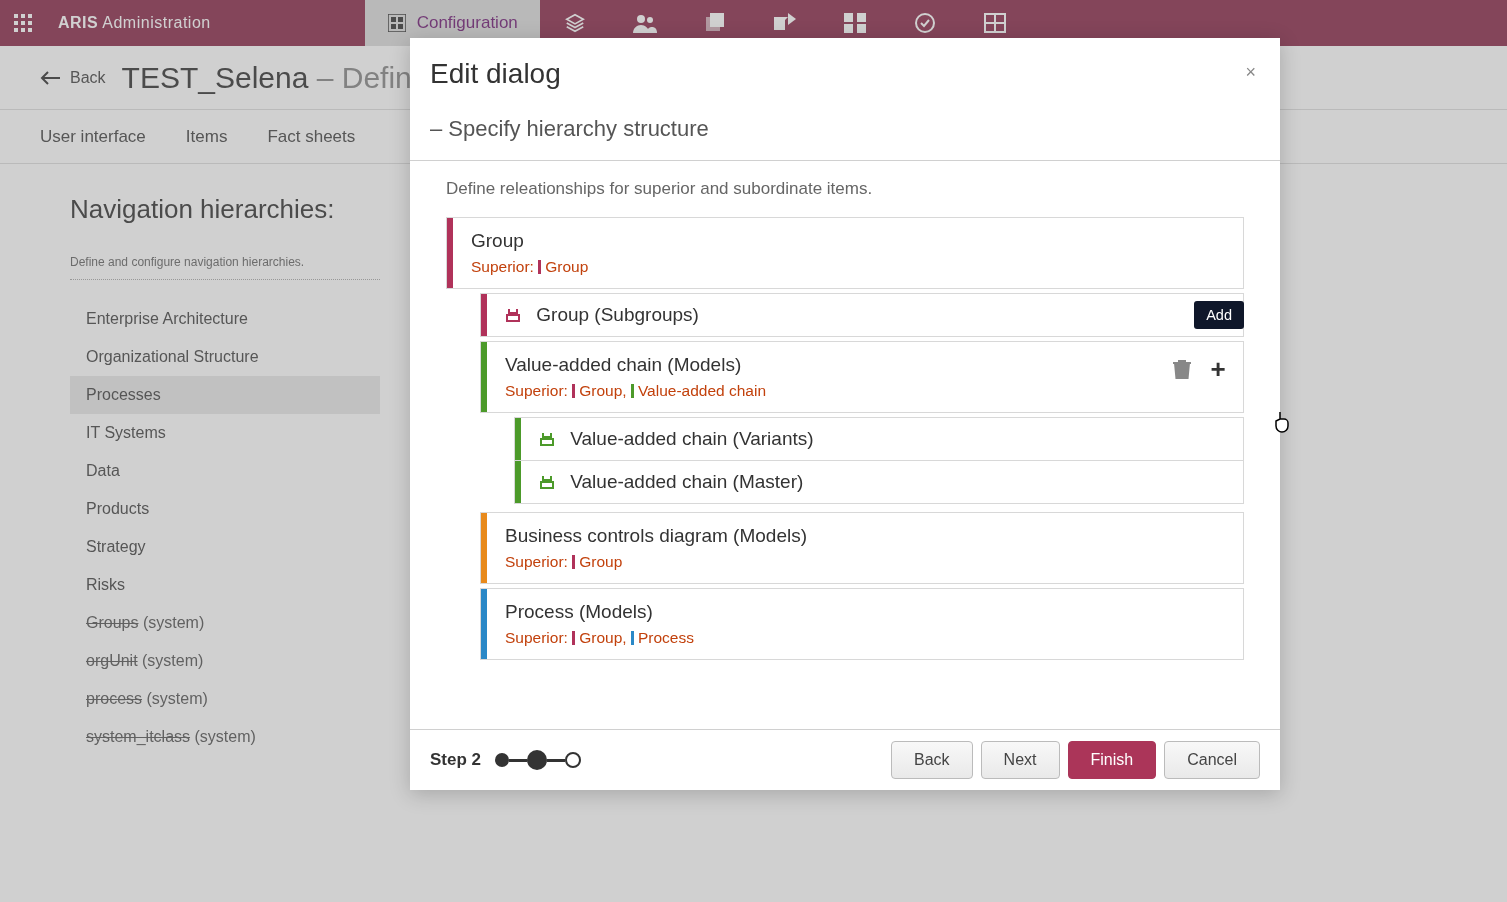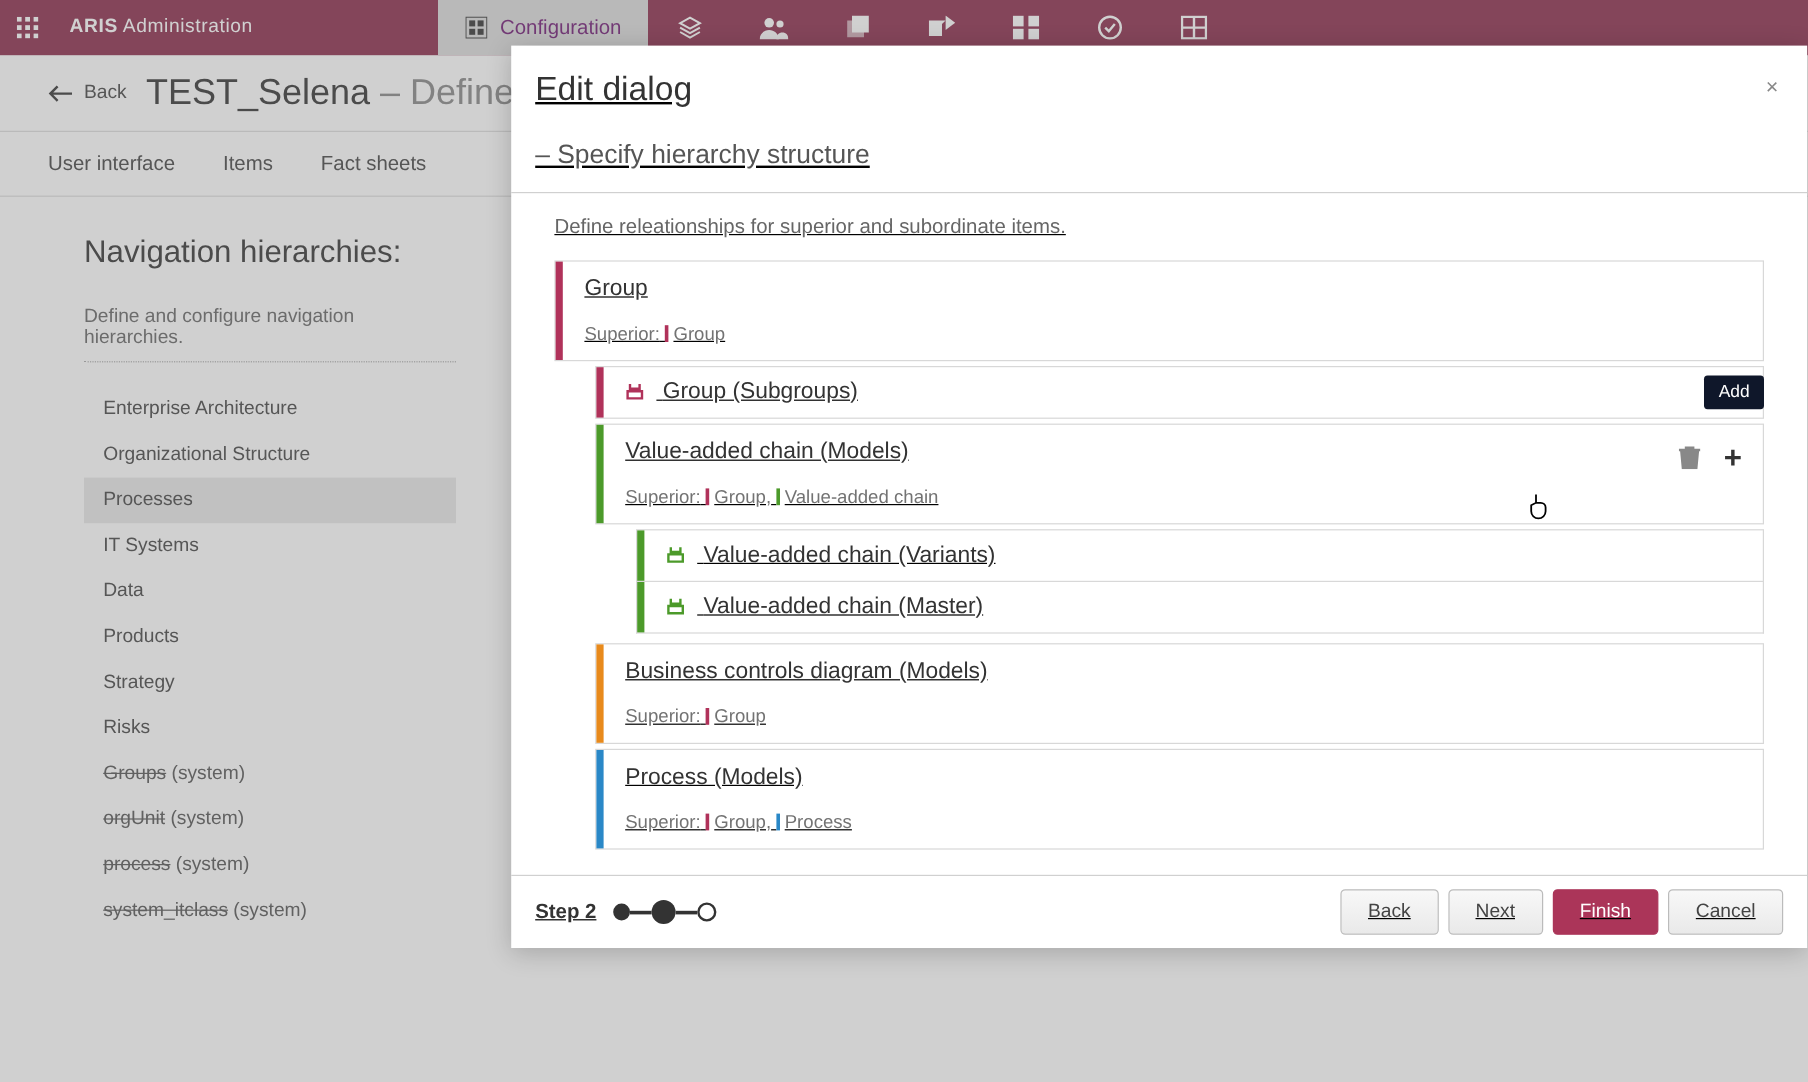--- a/index.html
+++ b/index.html
@@ -79,21 +79,21 @@
   }
   .content-wrap {
     padding: 30px 70px;
   }
   .content-wrap h2 {
     font-size: 26px; font-weight:400;
     margin-bottom: 30px;
     color: #333;
   }
   .content-wrap .hint {
-    color: #666; font-size: 16px;
+    color: #666; font-size: 12px;
     border-bottom: 1px dotted #aaa;
     padding-bottom: 10px;
     margin-bottom: 20px;
     width: 310px;
   }
   .navlist { list-style: none; width: 310px; }
   .navlist li {
     padding: 10px 16px;
     font-size: 16px;
     color: #444;
@@ -102,25 +102,24 @@
   .navlist li.system .strike { text-decoration: line-through; }
   .navlist li.system { color: #555; }
 
   
   .overlay {
     position: absolute; inset: 0;
     background: rgba(120,120,120,0.35);
   }
   .modal {
     position: absolute;
-    left: 426px; top: 38px;
-    width: 1080px;
+    left: 410px; top: 38px;
+    width: 870px;
     background: #fff;
     box-shadow: 0 4px 20px rgba(0,0,0,.2);
-    text-decoration: underline;
   }
   .modal-header {
     padding: 20px 30px 18px 20px;
     position: relative;
   }
   .modal-header h1 {
     font-size: 28px; font-weight:400;
     color: #333;
   }
   .modal-header h2 {
@@ -154,22 +153,22 @@
     width: 6px;
     position:absolute; left:0; top:0; bottom:0;
   }
   .hier-body {
     padding: 12px 16px 12px 24px;
   }
   .hier-title {
     font-size: 19px; color:#333;
   }
   .hier-sub {
-    font-size: 15.5px; color:#737373;
-    margin-top: 18px;
+    font-size: 15.5px; color:#c2410c;
+    margin-top: 6px;
   }
   .hier-sub .pip {
     display:inline-block; width:3px; height:14px;
     vertical-align:-2px; margin-right:4px;
   }
   .hier-leaf {
     border: 1px solid #d8d8d8;
     border-top: none;
     padding: 10px 16px 10px 24px;
     position: relative;

